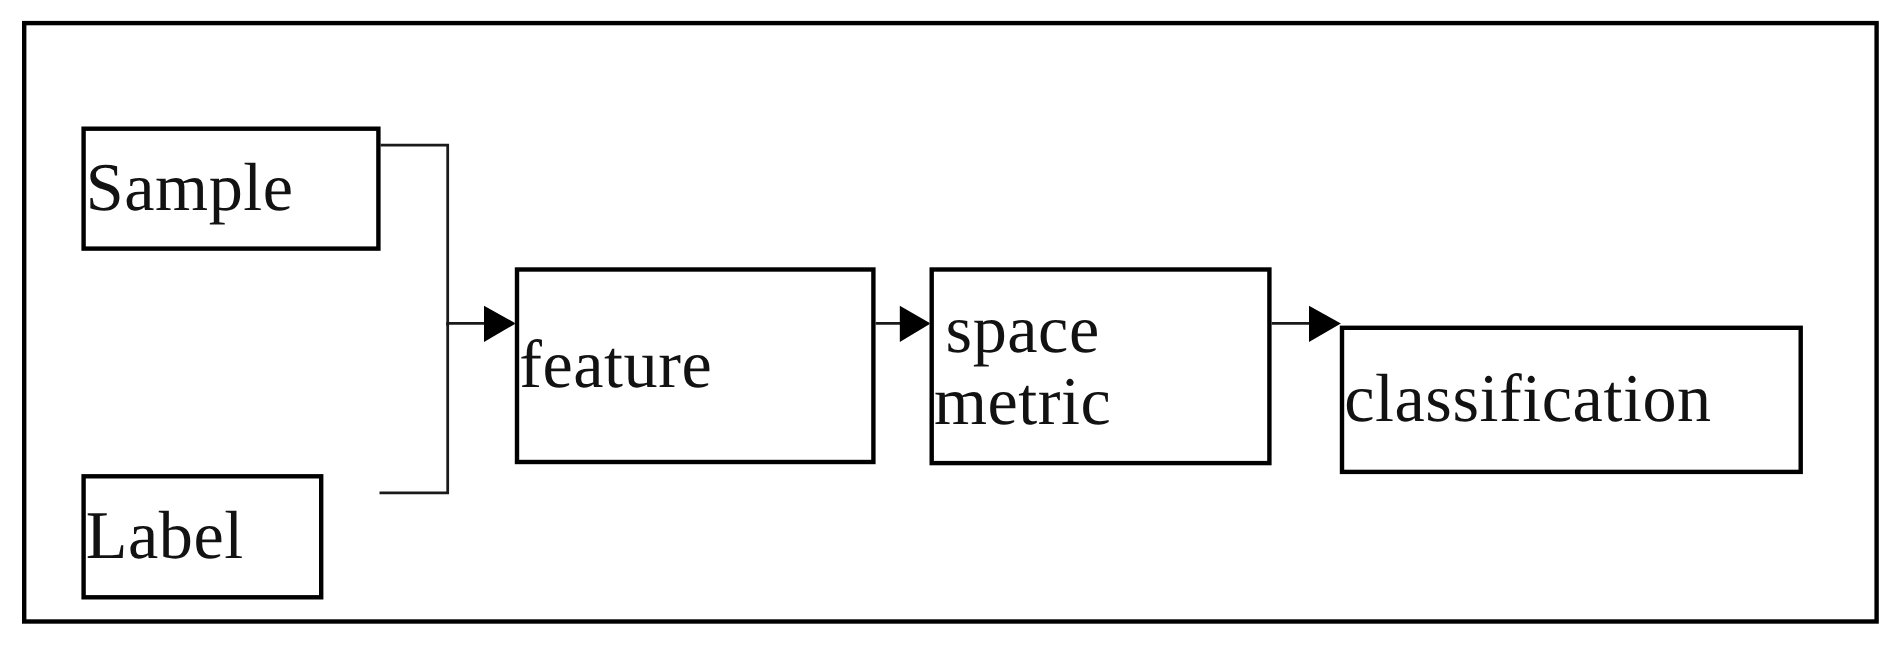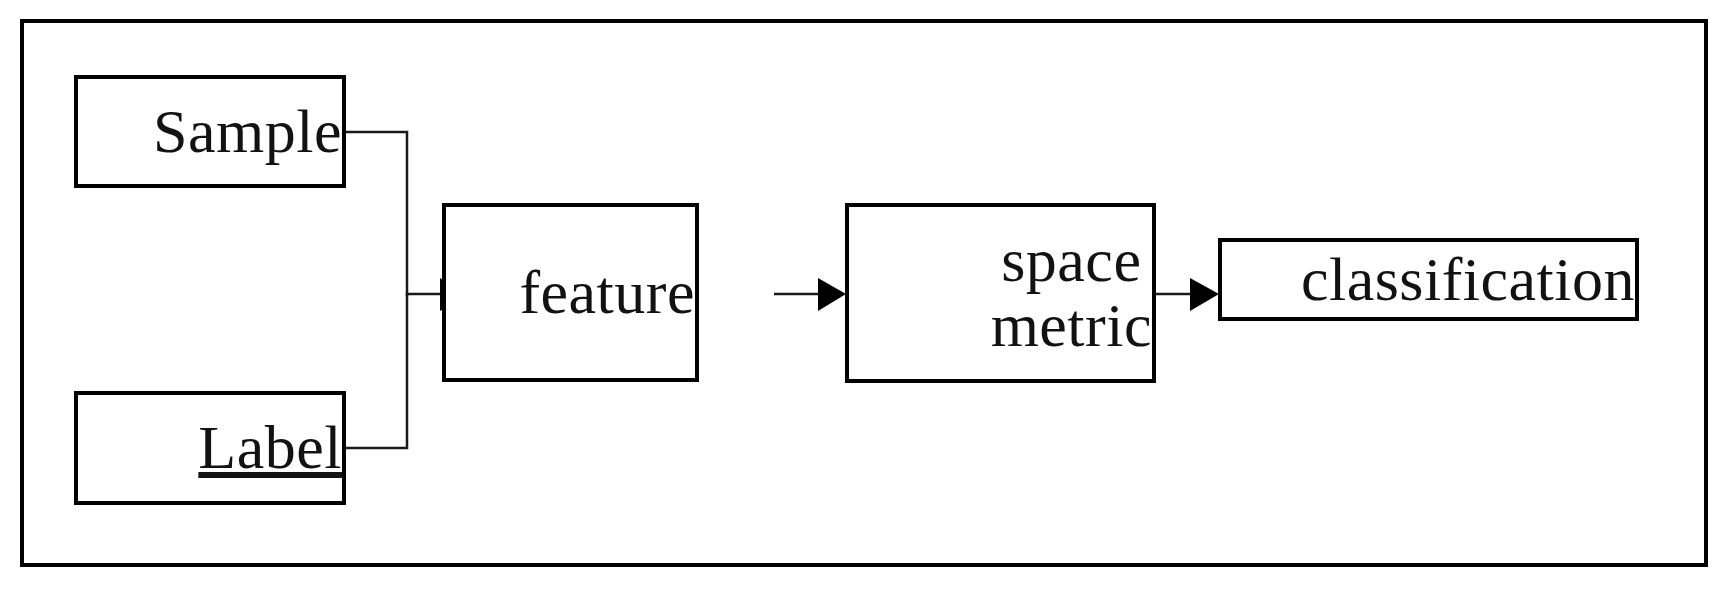--- a/index.html
+++ b/index.html
@@ -32,35 +32,36 @@
     width: 1731px;
     height: 593px;
   }
   .node {
     position: absolute;
     box-sizing: border-box;
     border: 4px solid #000000;
     background: #ffffff;
     display: flex;
     align-items: center;
-    justify-content: flex-end;
+    justify-content: flex-start;
     text-align: center;
     font-size: 62px;
     line-height: 1.05;
     color: #121212;
     letter-spacing: 0.5px;
+    margin-top: 40px;
   }
   .node .label { display: block; }
   .node .line { display: block; }
 
   .node-sample         { left: 74px;   top: 75px;  width: 272px; height: 113px; }
-  .node-label          { left: 74px;   top: 391px; width: 272px; height: 114px; text-decoration: underline; }
-  .node-feature        { left: 442px;  top: 203px; width: 257px; height: 179px; }
+  .node-label          { left: 74px;   top: 391px; width: 220px; height: 114px; }
+  .node-feature        { left: 468px;  top: 203px; width: 328px; height: 179px; }
   .node-metric         { left: 845px;  top: 203px; width: 311px; height: 180px; }
-  .node-classification { left: 1218px; top: 238px; width: 421px; height: 83px; }
+  .node-classification { left: 1218px; top: 256px; width: 421px; height: 135px; }
 </style>
 </head>
 <body>
 
 <div class="canvas">
 
   <div class="frame"></div>
 
   <svg class="connectors" viewBox="0 0 1731 593" xmlns="http://www.w3.org/2000/svg">
 

